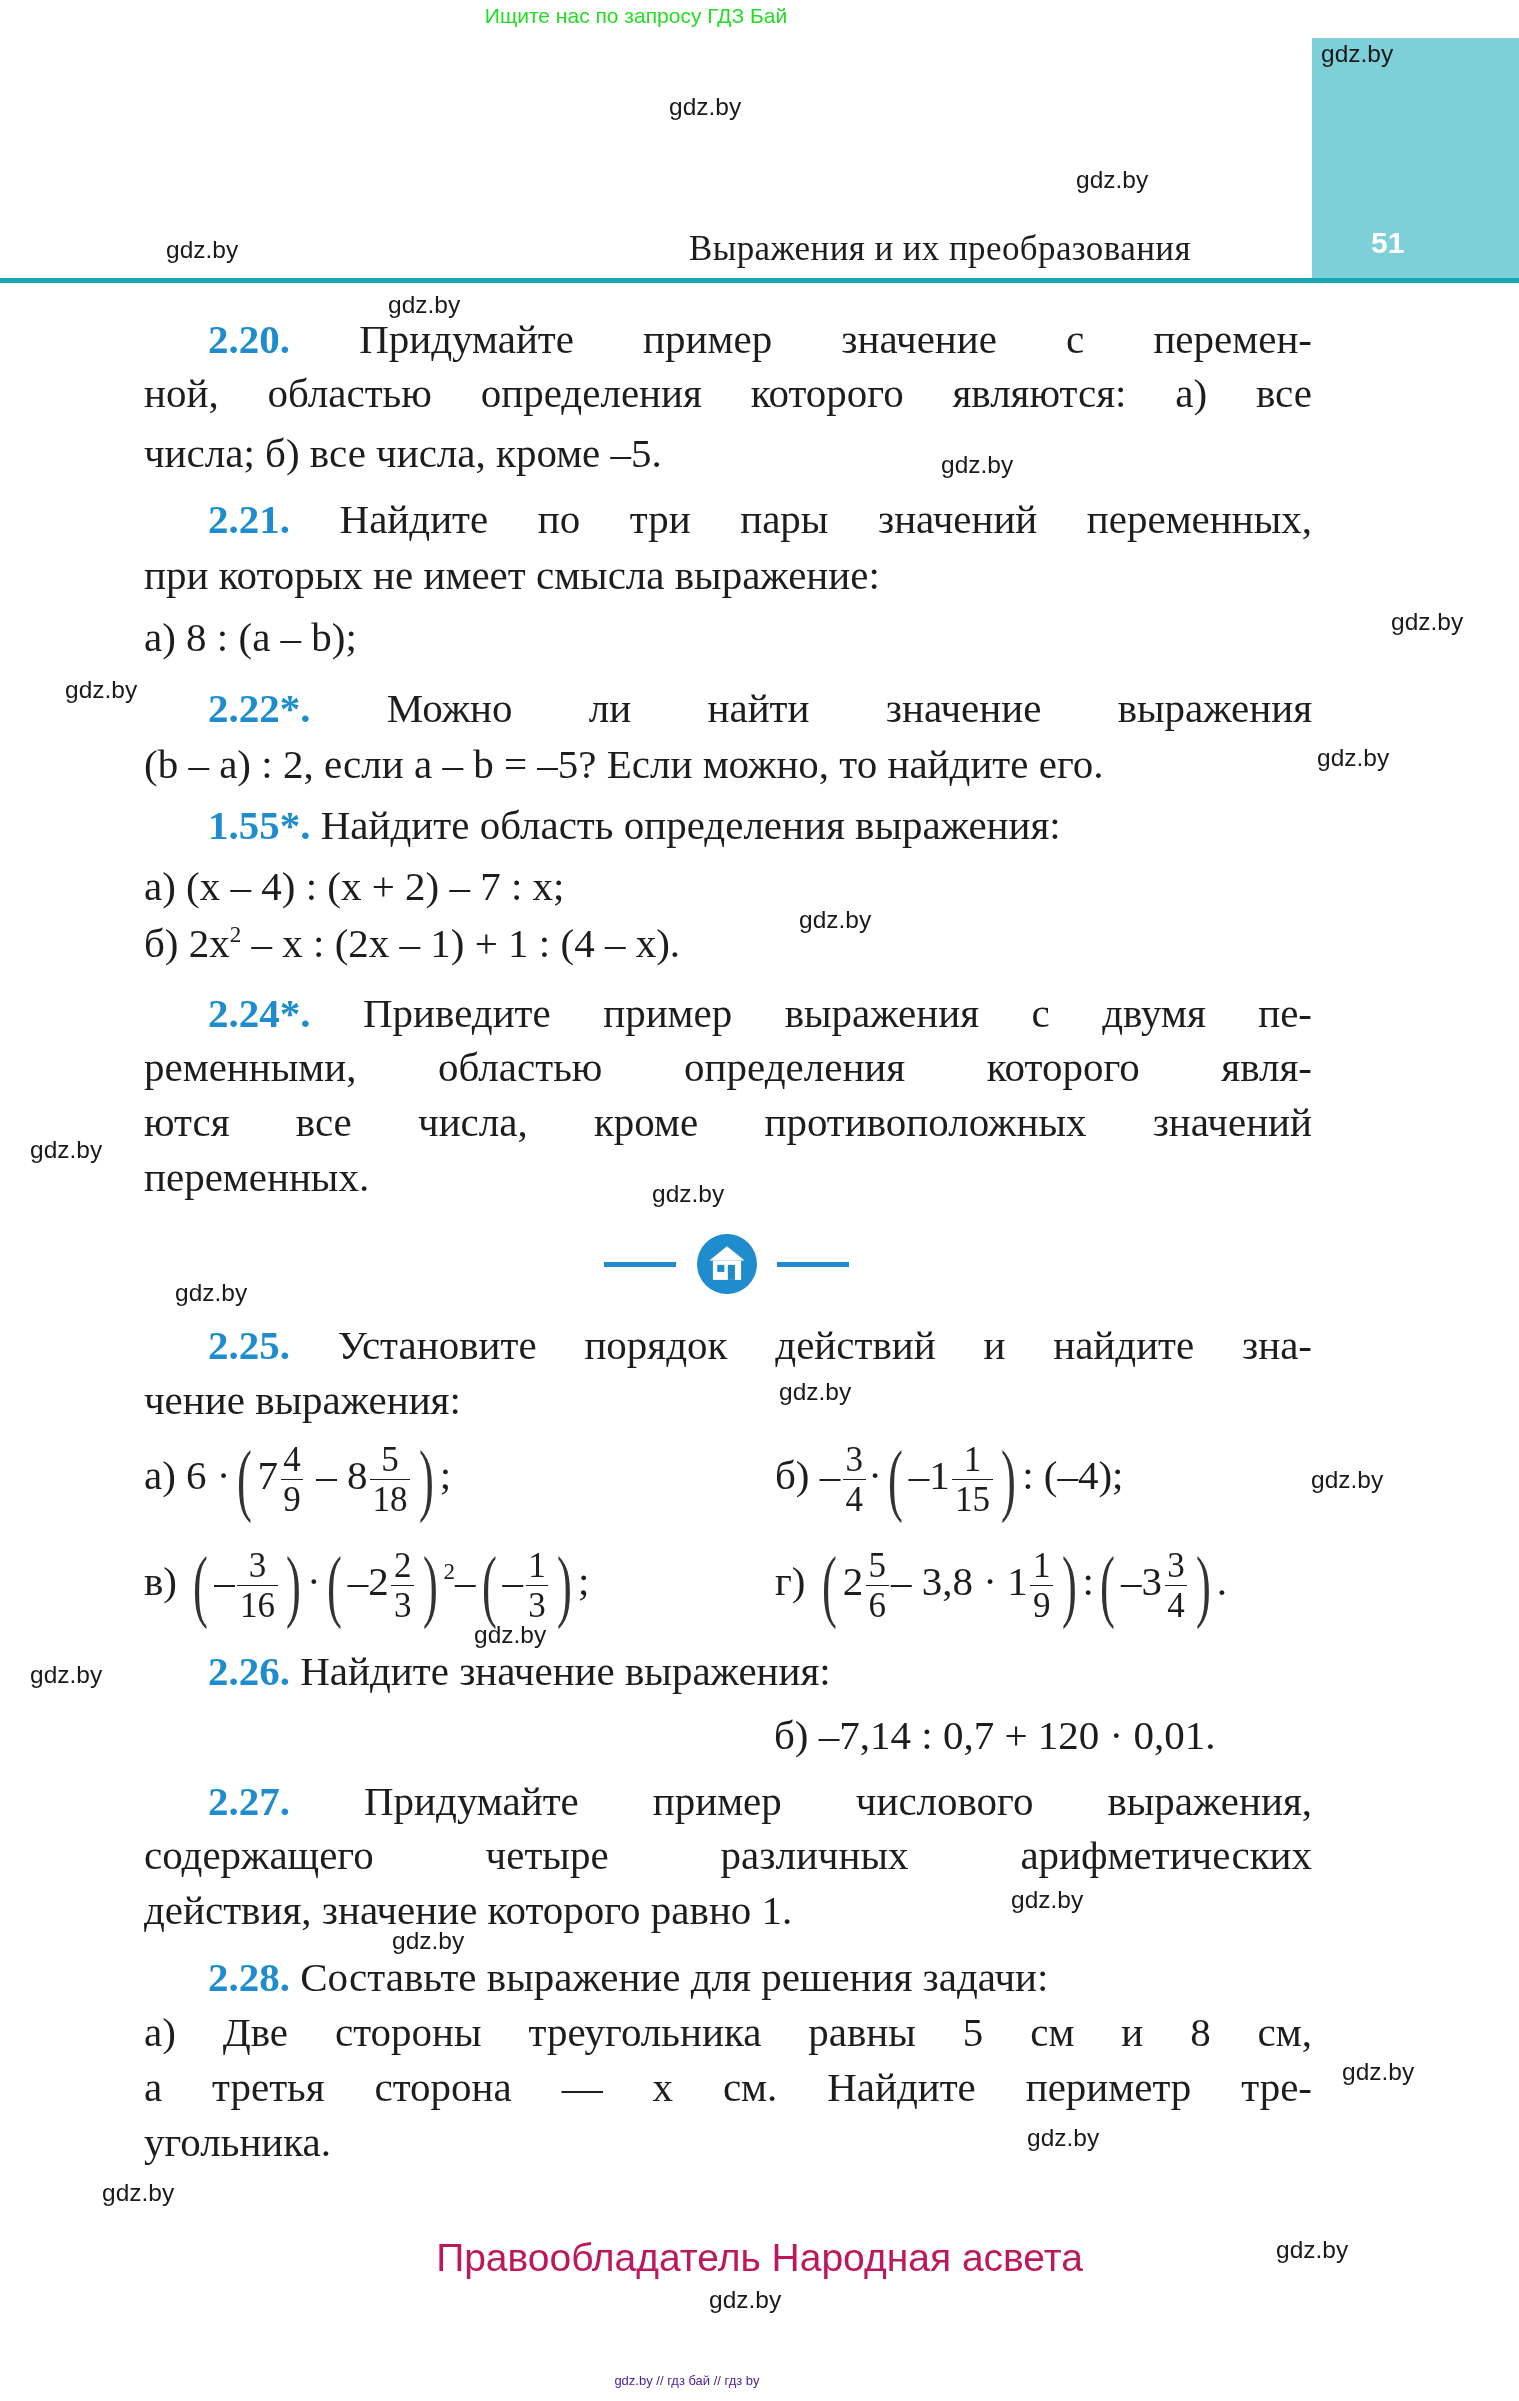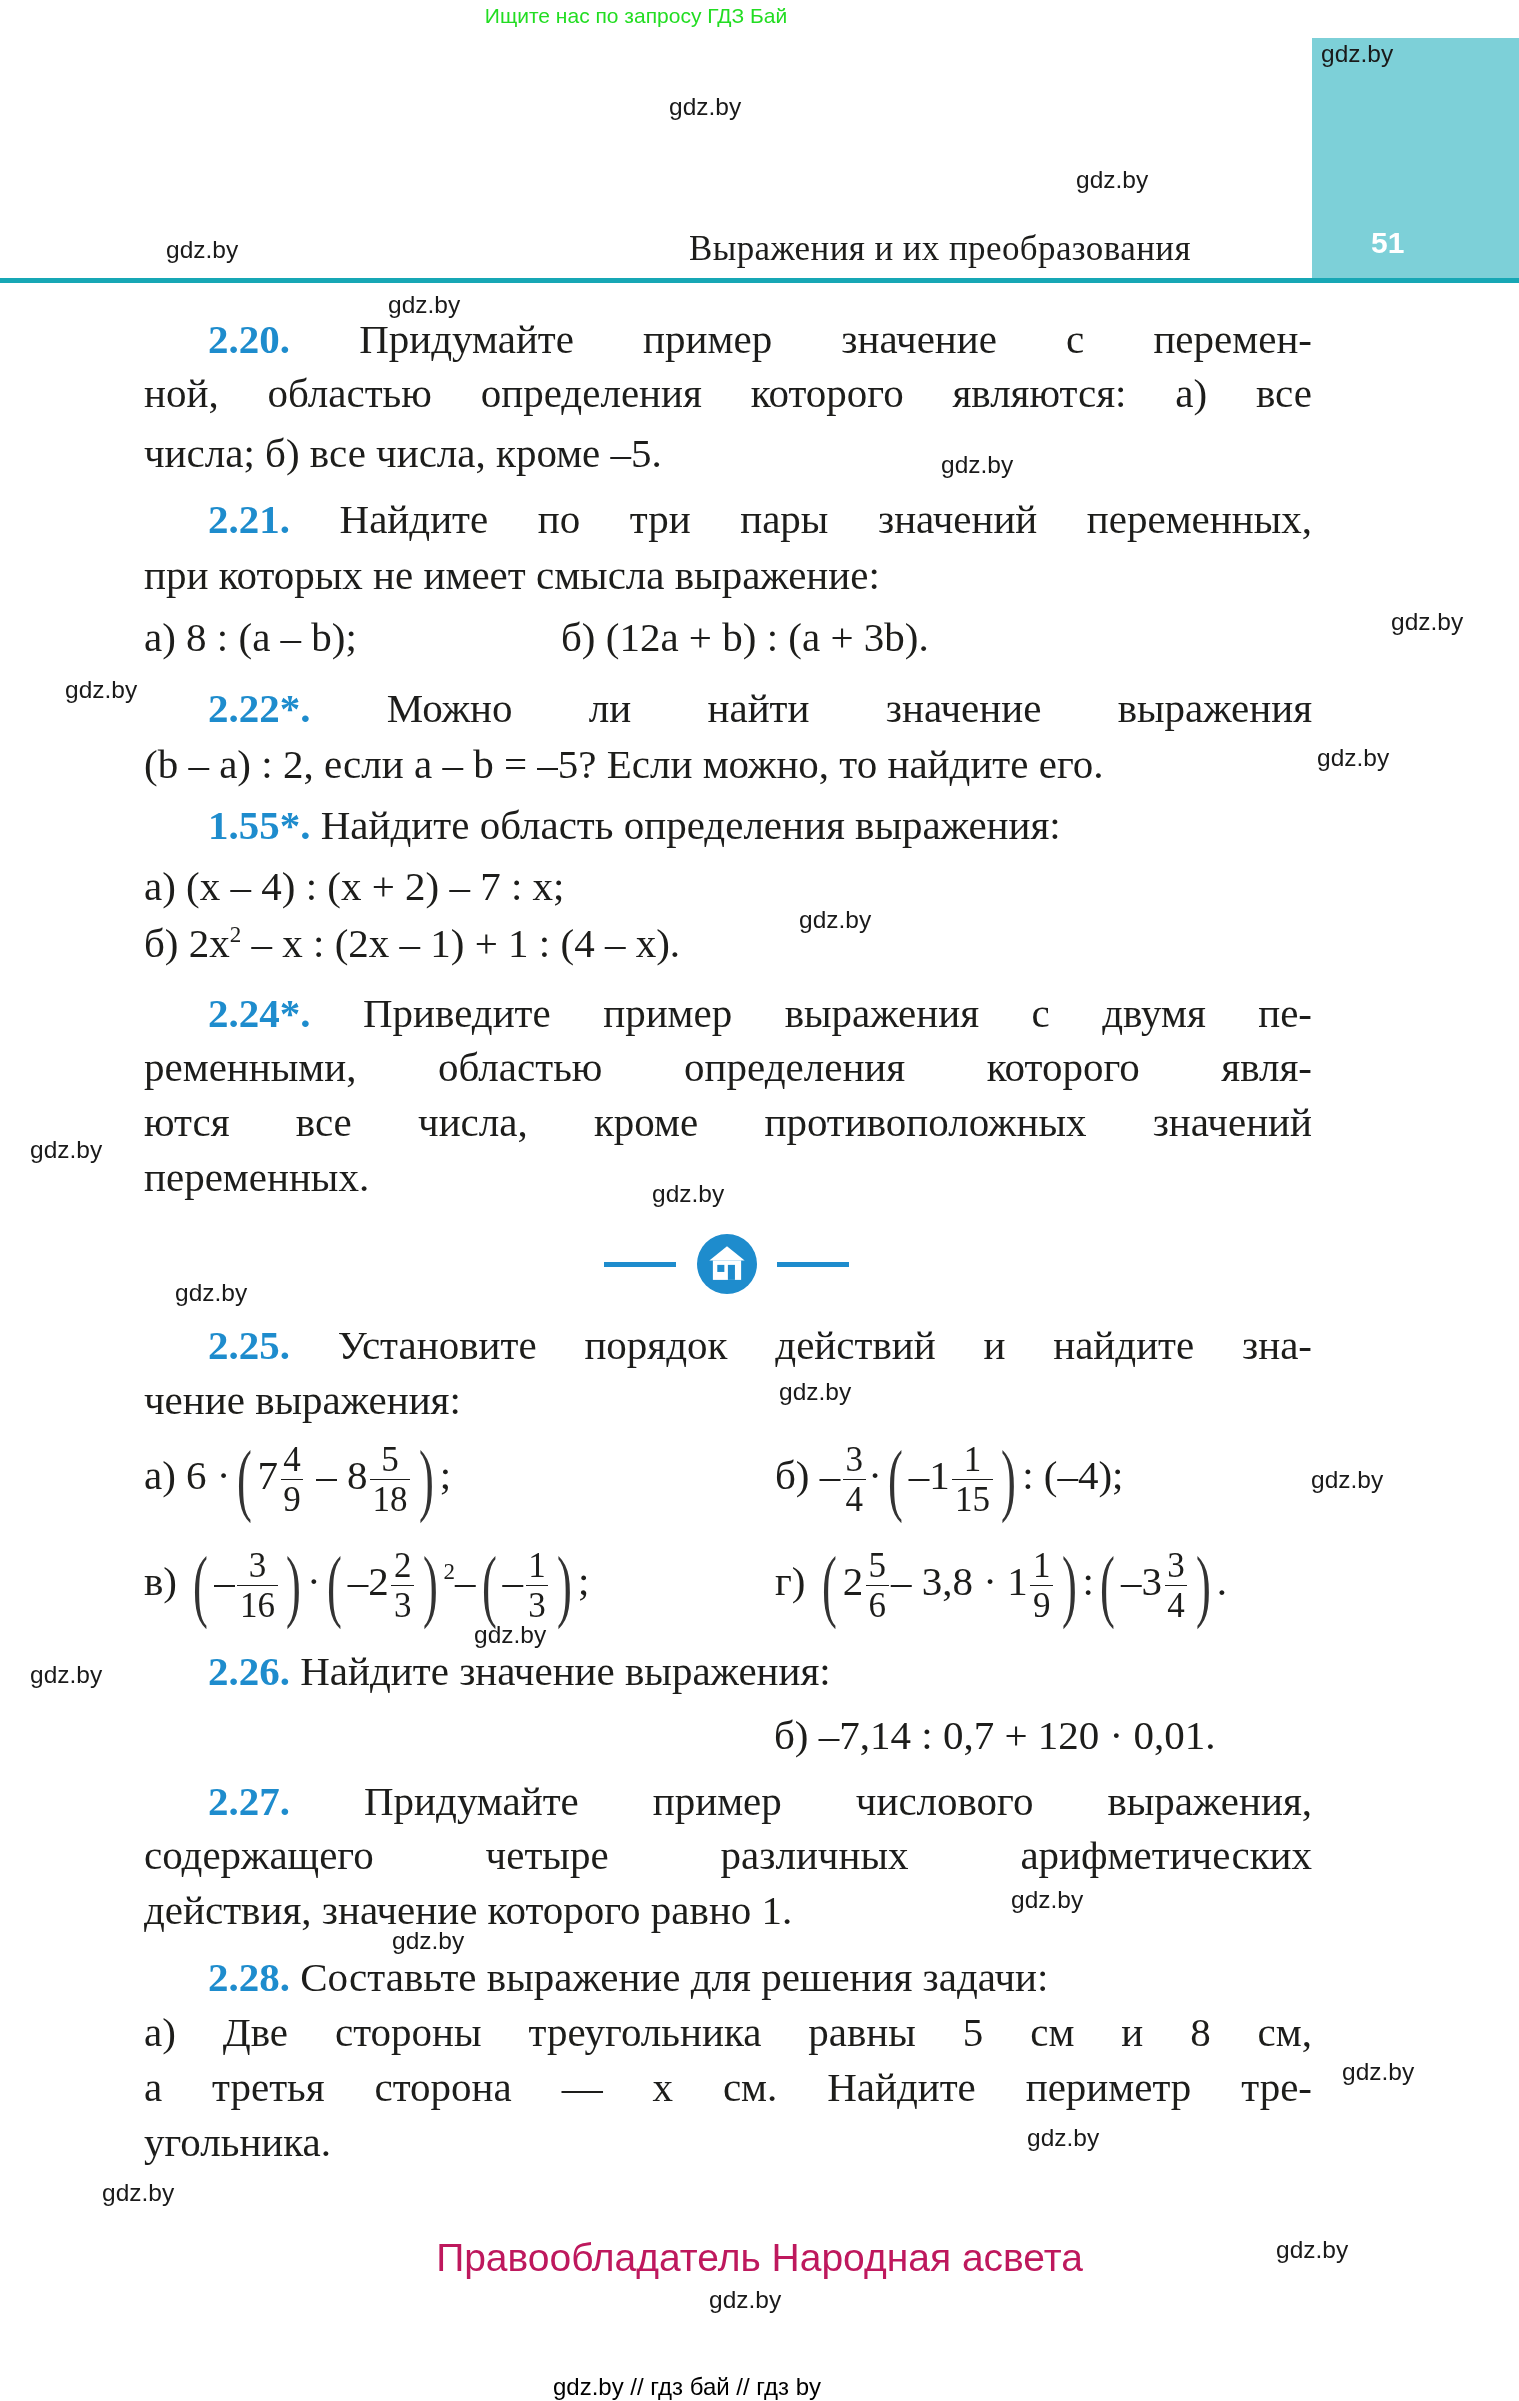--- a/index.html
+++ b/index.html
@@ -18,21 +18,21 @@
   .col2 { position:absolute; left:630px; }
   .frac { display:inline-block; vertical-align:middle; text-align:center; font-size:35px; line-height:39px; margin:0 2.6px; }
   .frac .n { display:block; border-bottom:1.8px solid #1d1d1b; padding:0 2.6px; }
   .frac .d { display:block; padding:0 2.6px; }
   .paren { font-size:81px; font-weight:200; vertical-align:middle; line-height:81px; transform:scaleX(0.55); display:inline-block; color:#333; }
   .sup { font-size:23px; vertical-align:top; position:relative; top:-8.8px; }
   .home-divider { left:604px; top:1225px; width:263px; height:81px; }
   .home-divider .bar { position:absolute; top:37px; height:5.3px; width:72px; background:#1e8ccd; }
   .home-divider .circle { position:absolute; left:93px; top:8.8px; width:60px; height:60px; border-radius:50%; background:#1e8ccd; }
   .copyright { left:0; top:2236px; width:1519px; text-align:center; font-family:"Liberation Sans", sans-serif; font-size:39px; color:#be185d; }
-  .footer { left:0; top:2373px; width:1374px; text-align:center; font-family:"Liberation Sans", sans-serif; font-size:24px; color:#000000; }
+  .footer { left:0; top:2373px; width:1374px; text-align:center; font-family:"Liberation Sans", sans-serif; font-size:13px; color:#4c1d95; }
 </style>
 </head>
 <body>
 
 <div class="abs top-ad">Ищите нас по запросу ГДЗ Бай</div>
 
 <div class="abs teal-box"></div>
 <div class="abs rule"></div>
 <div class="abs running-title">Выражения и их преобразования</div>
 <div class="abs page-num">51</div>
@@ -61,21 +61,21 @@
 <div class="abs wm" style="left:102px;top:2179px">gdz.by</div>
 <div class="abs wm" style="left:1276px;top:2236px">gdz.by</div>
 <div class="abs wm" style="left:709px;top:2286px">gdz.by</div>
 
 <div class="abs line just indent" style="top:315px"><span class="num">2.20.</span> <span>Придумайте пример значение с перемен-</span></div>
 <div class="abs line just" style="top:369px">ной, областью определения которого являются: а) все</div>
 <div class="abs line" style="top:429px">числа; б) все числа, кроме –5.</div>
 
 <div class="abs line just indent" style="top:495px"><span class="num">2.21.</span> <span>Найдите по три пары значений переменных,</span></div>
 <div class="abs line" style="top:551px">при которых не имеет смысла выражение:</div>
-<div class="abs line" style="top:613px"><span class="it-mix">а) 8 : (a – b);</span><span class="col2" style="left:417px">б) (12a + b) : (a + 3b).</span></div>
+<div class="abs line" style="top:613px"><span class="it-mix">а) 8 : (a – b);</span></div>
 
 <div class="abs line just indent" style="top:684px"><span class="num">2.22*.</span> <span>Можно ли найти значение выражения</span></div>
 <div class="abs line" style="top:740px">(b – a) : 2, если a – b = –5? Если можно, то найдите его.</div>
 
 <div class="abs line indent" style="top:801px"><span class="num">1.55*.</span> <span>Найдите область определения выражения:</span></div>
 <div class="abs line" style="top:862px">а) (x – 4) : (x + 2) – 7 : x;</div>
 <div class="abs line" style="top:919px"><span>б) 2x</span><span class="sup">2</span><span> – x : (2x – 1) + 1 : (4 – x).</span></div>
 
 <div class="abs line just indent" style="top:989px"><span class="num">2.24*.</span> <span>Приведите пример выражения с двумя пе-</span></div>
 <div class="abs line just" style="top:1043px">ременными, областью определения которого явля-</div>

